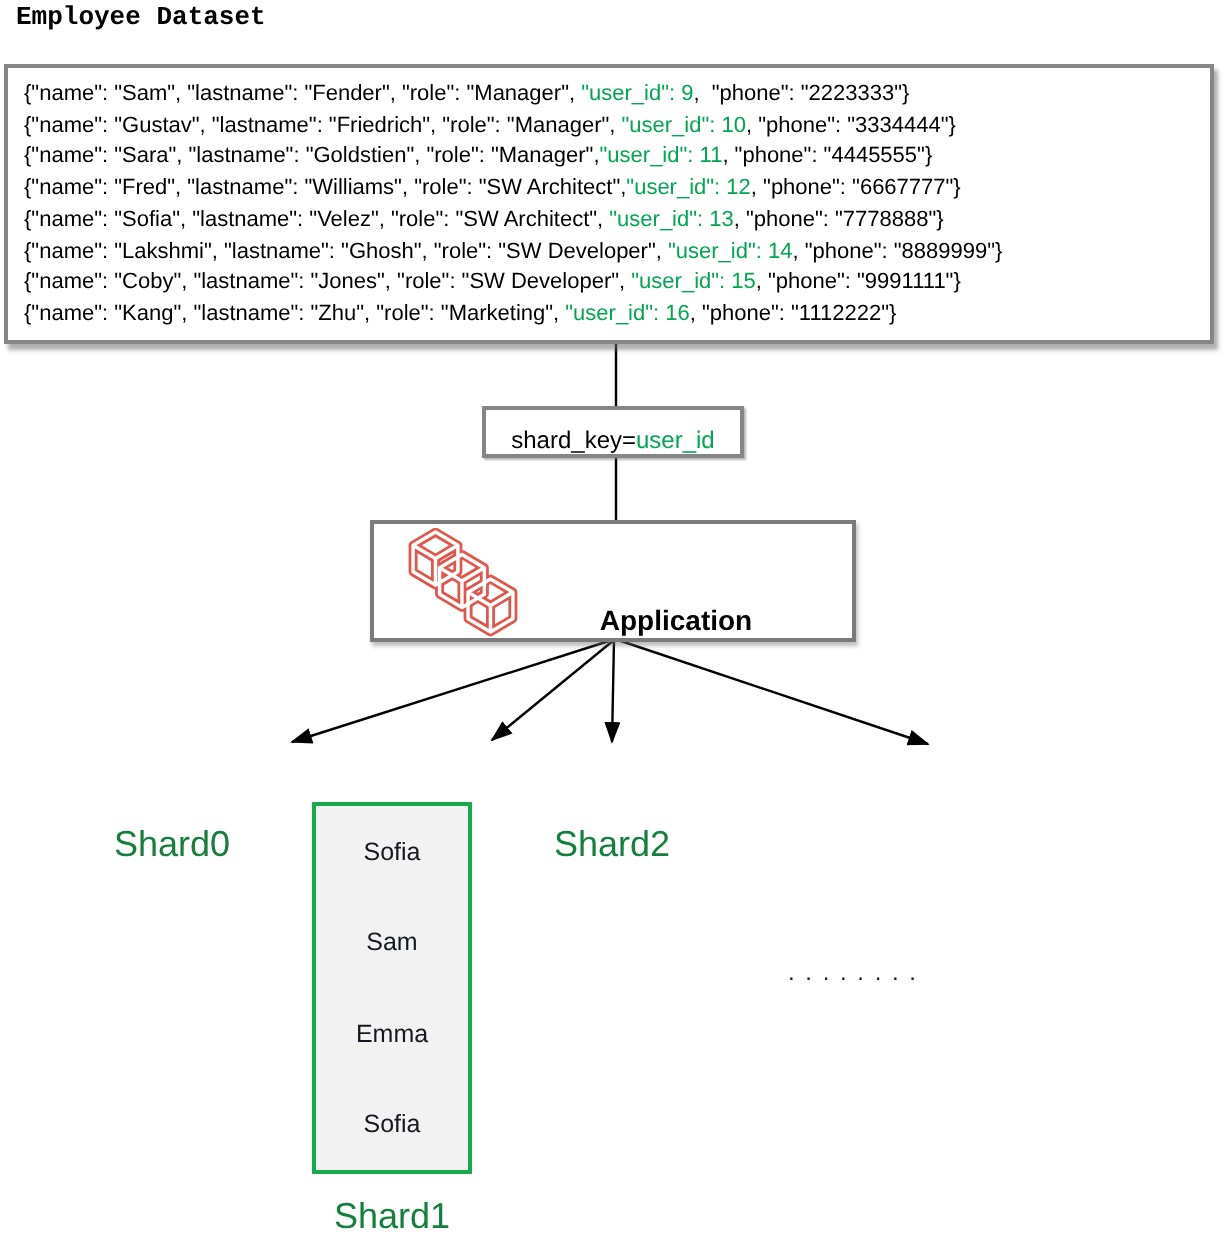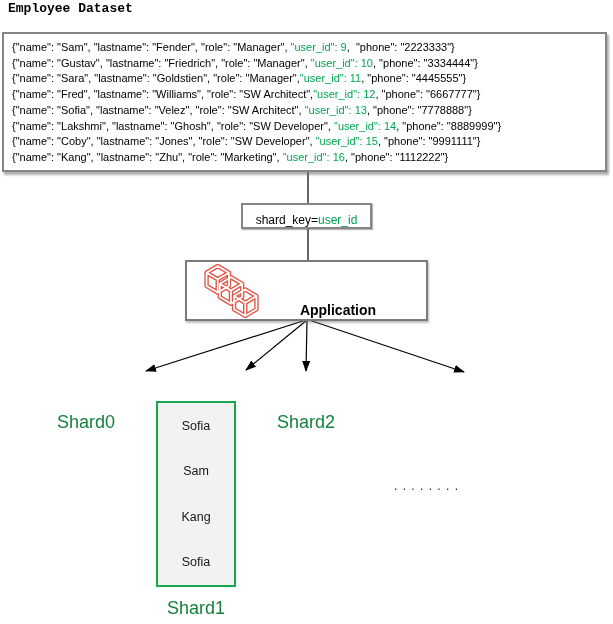--- a/index.html
+++ b/index.html
@@ -99,21 +99,21 @@
   </div>
 
   <div class="shard" style="left:46px">
     <div class="shard-label">Shard0</div>
   </div>
 
   <div class="shard" style="left:156px">
     <div class="shard-box">
       <div class="shard-name">Sofia</div>
       <div class="shard-name">Sam</div>
-      <div class="shard-name">Kang</div>
+      <div class="shard-name">Emma</div>
       <div class="shard-name">Sofia</div>
     </div>
     <div class="shard-label">Shard1</div>
   </div>
 
   <div class="shard" style="left:267px;width:78px">
     <div class="shard-label">Shard2</div>
   </div>
 
   <div class="dots">. . . . . . . .</div>

